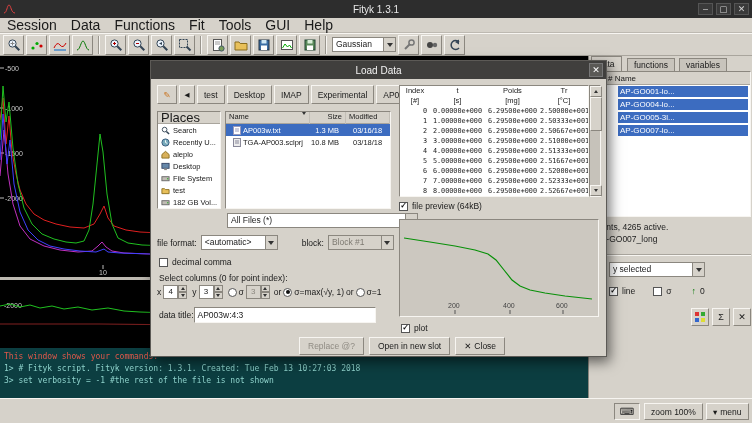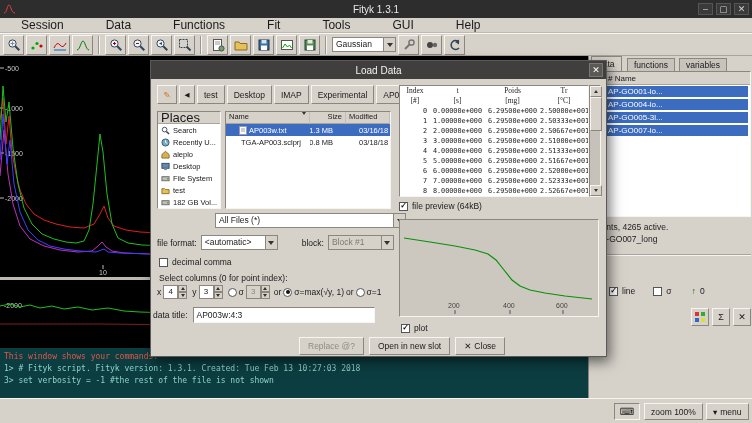--- a/index.html
+++ b/index.html
@@ -12,21 +12,21 @@
   .pressed{background:#c7c3bb;border:1px solid;border-color:#8b877f #f7f5f1 #f7f5f1 #8b877f}
   .sunken{border:1px solid;border-color:#8b877f #f7f5f1 #f7f5f1 #8b877f}
   .field{background:#fff;border:1px solid;border-color:#8b877f #f7f5f1 #f7f5f1 #8b877f}
 
   
   .titlebar{left:0;top:0;width:752px;height:18px;background:#2d2d2d;color:#e8e8e8;display:flex;align-items:center}
   .titlebar .ttl{position:absolute;left:0;right:0;text-align:center;font-size:10px}
   .winbtn{width:15px;height:12px;margin-right:3px;color:#cfcfcf;font-size:9px;line-height:11px;text-align:center;background:#3a3a3a;border:1px solid #555}
   
   .menubar{left:0;top:18px;width:752px;height:15px;background:#d6d2ca;display:flex;align-items:center;border-bottom:1px solid #bdb9b1}
-  .menuitem{padding:0 21px;font-size:12px;height:15px;line-height:15px}
+  .menuitem{padding:0 7px;font-size:14px;height:15px;line-height:15px}
   
   .toolbar{left:0;top:33px;width:752px;height:23px;background:#d6d2ca;border-top:1px solid #f7f5f1;border-bottom:1px solid #a9a59d;display:flex;align-items:center;gap:2px;padding:0 3px}
   .tbtn{width:21px;height:20px;display:flex;align-items:center;justify-content:center;background:#d6d2ca;border:1px solid;border-color:#f7f5f1 #8b877f #8b877f #f7f5f1}
   .tsep{width:0;height:18px;border-left:1px solid #9a968e;border-right:1px solid #f7f5f1;margin:0 3px}
   .combo{display:inline-flex;height:15px;background:#fff;border:1px solid #8b877f}
   .combo .cv{padding:0 3px;font-size:8.5px;line-height:13px;flex:1;white-space:nowrap;overflow:hidden}
   .combo .cbn{width:12px;background:#d6d2ca;border-left:1px solid #8b877f;display:flex;align-items:center;justify-content:center}
   .combo.dis .cv{background:#d6d2ca;color:#7e7a72}
   .tri-dn{width:0;height:0;border-left:3px solid transparent;border-right:3px solid transparent;border-top:4px solid #333}
   .tri-up{width:0;height:0;border-left:2.5px solid transparent;border-right:2.5px solid transparent;border-bottom:3.5px solid #333}
@@ -34,21 +34,21 @@
 
   
   .plotwrap{left:0;top:56px;width:588px;height:292px;background:#000}
   
   .sidepanel{left:588px;top:56px;width:164px;height:342px;background:#d6d2ca;border-left:1px solid #8b877f}
   .tab{position:absolute;height:13px;top:2px;background:#c8c4bc;border:1px solid #8b877f;border-bottom:none;font-size:8.5px;padding:0 6px;display:flex;align-items:center}
   .tab.active{top:0;height:15px;background:#d6d2ca;z-index:2}
   .dslist{left:2px;top:15px;width:160px;height:146px;background:#fff}
   .dshdr{height:13px;background:#d6d2ca;border-bottom:1px solid #a9a59d;font-size:8px;display:flex;align-items:center;padding-left:16px}
   .dsrow{height:13px;display:flex;align-items:center;padding-left:3px}
-  .dsname{flex:1;margin-left:2px;margin-right:2px;background:#3c6cc0;color:#fff;font-size:8px;line-height:11px;height:11px;padding:0 2px;white-space:nowrap;overflow:hidden}
+  .dsname{flex:1;margin-left:14px;margin-right:2px;background:#3c6cc0;color:#fff;font-size:8px;line-height:11px;height:11px;padding:0 2px;white-space:nowrap;overflow:hidden}
   .cb{width:9px;height:9px;background:#fff;border:1px solid #555;display:inline-flex;align-items:center;justify-content:center;flex:none}
   .cb .mk{display:none;font-size:8px;line-height:8px;color:#111;font-weight:bold}
   .cb.on .mk{display:block}
   .rd{width:9px;height:9px;border-radius:50%;background:#fff;border:1px solid #555;display:inline-flex;align-items:center;justify-content:center;flex:none}
   .rd .dt{display:none;width:4px;height:4px;border-radius:50%;background:#111}
   .rd.on .dt{display:block}
   .infotxt{font-size:8.5px;color:#222;white-space:nowrap}
   .smbtn{width:18px;height:18px;display:flex;align-items:center;justify-content:center}
 
   
@@ -65,37 +65,37 @@
   .dlg-title{height:18px;background:#403f3d;color:#f2f2f2;display:flex;align-items:center;justify-content:center;position:relative;font-size:10px}
   .dlg-x{position:absolute;right:3px;top:2px;width:14px;height:14px;background:#5a5956;color:#fff;font-size:9px;line-height:12px;text-align:center;border:1px solid #777}
   .navbtn{height:19px;font-size:8.5px;display:inline-flex;align-items:center;padding:0 6px}
   .placelist{position:absolute;left:6px;top:50px;width:64px;height:98px;background:#fff;font-size:7.5px;overflow:hidden}
   .placehdr{height:12px;background:#d6d2ca;border-bottom:1px solid #a9a59d;display:flex;align-items:center;padding-left:3px;font-size:13px}
   .place{height:12px;display:flex;align-items:center;gap:3px;padding-left:3px;white-space:nowrap;overflow:hidden}
   .filelist{position:absolute;left:74px;top:50px;width:166px;height:98px;background:#fff;font-size:7.5px;overflow:hidden}
   .fhdr{height:12px;background:#d6d2ca;border-bottom:1px solid #a9a59d;display:flex;align-items:center}
   .fhdr>div{padding:0 3px;border-right:1px solid #c2beb6;height:12px;display:flex;align-items:flex-start}
   .frow{height:12px;display:flex;align-items:center}
-  .frow>div{padding:0 13px;white-space:nowrap;overflow:hidden}
+  .frow>div{padding:0 7px;white-space:nowrap;overflow:hidden}
   .frow.sel{background:#3c6cc0;color:#fff}
   .c-name{width:84px;display:flex;align-items:center;gap:2px}
   .c-size{width:36px;text-align:right;justify-content:flex-end;display:flex}
   .c-mod{width:44px}
   .lbl{font-size:8.5px;white-space:nowrap}
   .spin{display:inline-flex;height:14px}
   .spin .v{width:15px;background:#fff;border:1px solid #8b877f;text-align:center;font-size:8px;line-height:12px}
   .spin .arr{width:9px;display:flex;flex-direction:column}
   .spin .arr i{flex:1;background:#d6d2ca;border:1px solid #8b877f;display:flex;align-items:center;justify-content:center}
   .spin.dis .v{background:#d6d2ca;color:#8b877f}
   .btn{height:18px;font-size:8.5px;display:inline-flex;align-items:center;justify-content:center;padding:0 8px;gap:3px}
   .btn.dis{color:#8f8b83}
   .ptable{position:absolute;left:248px;top:24px;width:190px;height:112px;background:#fff;font-family:"DejaVu Sans Mono",monospace;font-size:6.8px;overflow:hidden}
   .trow{display:grid;grid-template-columns:30px 55px 55px 48px;height:10px;line-height:10px}
   .trow span{text-align:right;padding-right:3px;white-space:nowrap;overflow:hidden}
-  .trow.h span{text-align:center;padding-right:0;font-family:Liberation Serif, serif;font-size:7.5px}
+  .trow.h span{text-align:center;padding-right:0;font-family:Liberation Sans, sans-serif;font-size:7.5px}
   .vsb{position:absolute;left:438px;top:24px;width:12px;height:112px;background:#c6c2ba}
   .vsb .b{position:absolute;left:0;width:12px;height:11px;display:flex;align-items:center;justify-content:center}
 </style>
 </head>
 <body>
 
 <div class="abs titlebar">
   <svg width="12" height="12" style="margin-left:4px" viewBox="0 0 12 12">
       <path d="M0,10 C3,10 3,2 5,2 C7,2 7,10 11,10" stroke="#e04040" fill="none"></path>
     </svg>
@@ -296,20 +296,26 @@
           <span class="mk">✓</span>
         </span>
       <span class="dsname">AP-GO007-lo...</span>
     </div>
   </div>
 
   <div class="abs infotxt" style="left:6px;top:166px">points, 4265 active.</div>
   <div class="abs infotxt" style="left:6px;top:178px">AP-GO007_long</div>
   <div class="abs" style="left:2px;top:198px;width:160px;height:0;border-top:1px solid #a9a59d;border-bottom:1px solid #f7f5f1"></div>
 
+  <div class="abs combo" style="left:20px;top:206px;width:96px">
+    <span class="cv">y selected</span>
+    <span class="cbn">
+        <i class="tri-dn"></i>
+      </span>
+  </div>
 
   <div class="abs flex" style="left:20px;top:230px;gap:4px">
     <span class="cb on">
         <span class="mk">✓</span>
       </span>
     <span class="lbl">line</span>
     <span class="cb" style="margin-left:14px"></span>
     <span class="lbl">σ</span>
     <span style="margin-left:16px;color:#0a7a0a;font-weight:bold;font-size:9px">↑</span>
     <span class="lbl">0</span>
@@ -471,21 +477,21 @@
             <line x1="2" y1="3" x2="6" y2="3" stroke="#889"></line>
             <line x1="2" y1="5" x2="6" y2="5" stroke="#889"></line>
           </svg>
           <span>TGA-AP003.sclprj</span>
         </div>
       <div class="c-size">10.8 MB</div>
       <div class="c-mod">03/18/18</div>
     </div>
   </div>
 
-  <div class="abs combo" style="left:64px;top:152px;width:191px">
+  <div class="abs combo" style="left:76px;top:152px;width:191px">
     <span class="cv">All Files (*)</span>
     <span class="cbn">
         <i class="tri-dn"></i>
       </span>
   </div>
 
   <div class="abs flex" style="left:6px;top:174px;gap:4px">
     <span class="lbl">file format:</span>
     <span class="combo" style="width:77px">
         <span class="cv">&lt;automatic&gt;</span>
@@ -550,21 +556,21 @@
     <span class="lbl" style="margin-left:2px">or</span>
     <span class="rd on">
         <span class="dt"></span>
       </span>
     <span class="lbl">σ=max(√y, 1)</span>
     <span class="lbl">or</span>
     <span class="rd"></span>
     <span class="lbl">σ=1</span>
   </div>
 
-  <div class="abs flex" style="left:2px;top:246px;gap:5px">
+  <div class="abs flex" style="left:8px;top:246px;">
     <span class="lbl">data title:</span>
     <span class="field" style="width:182px;height:16px;font-size:8.5px;line-height:14px;padding:0 3px;display:inline-block">AP003w:4:3</span>
   </div>
 
   <div class="abs flex" style="left:148px;top:276px;gap:5px">
     <span class="btn raised dis">
         <span>Replace @?</span>
       </span>
     <span class="btn raised">
         <span>Open in new slot</span>

